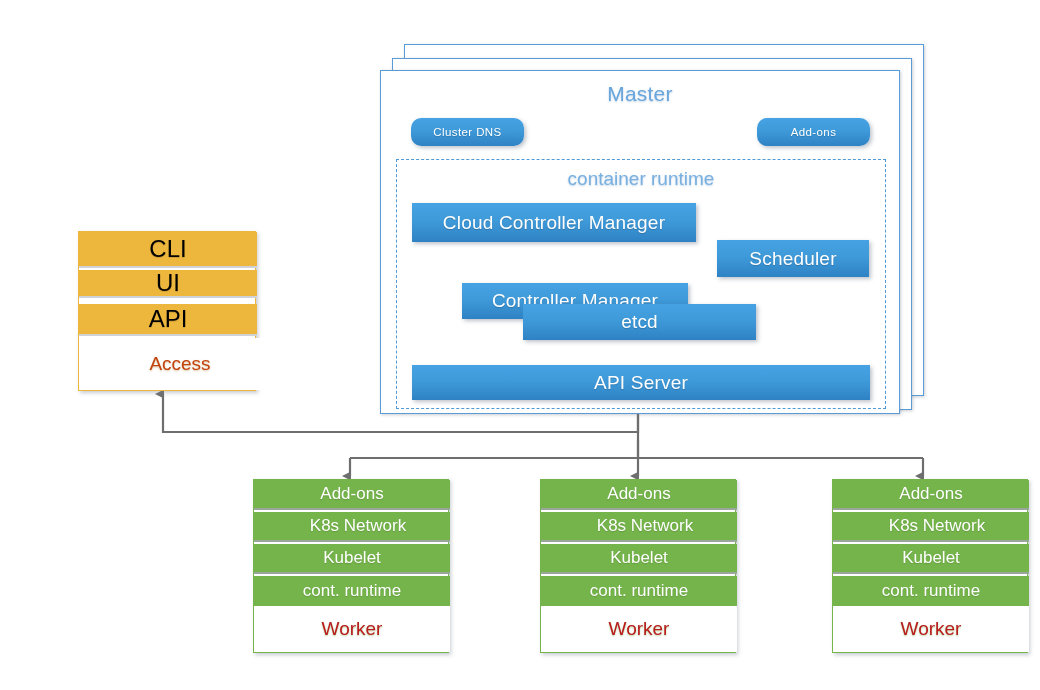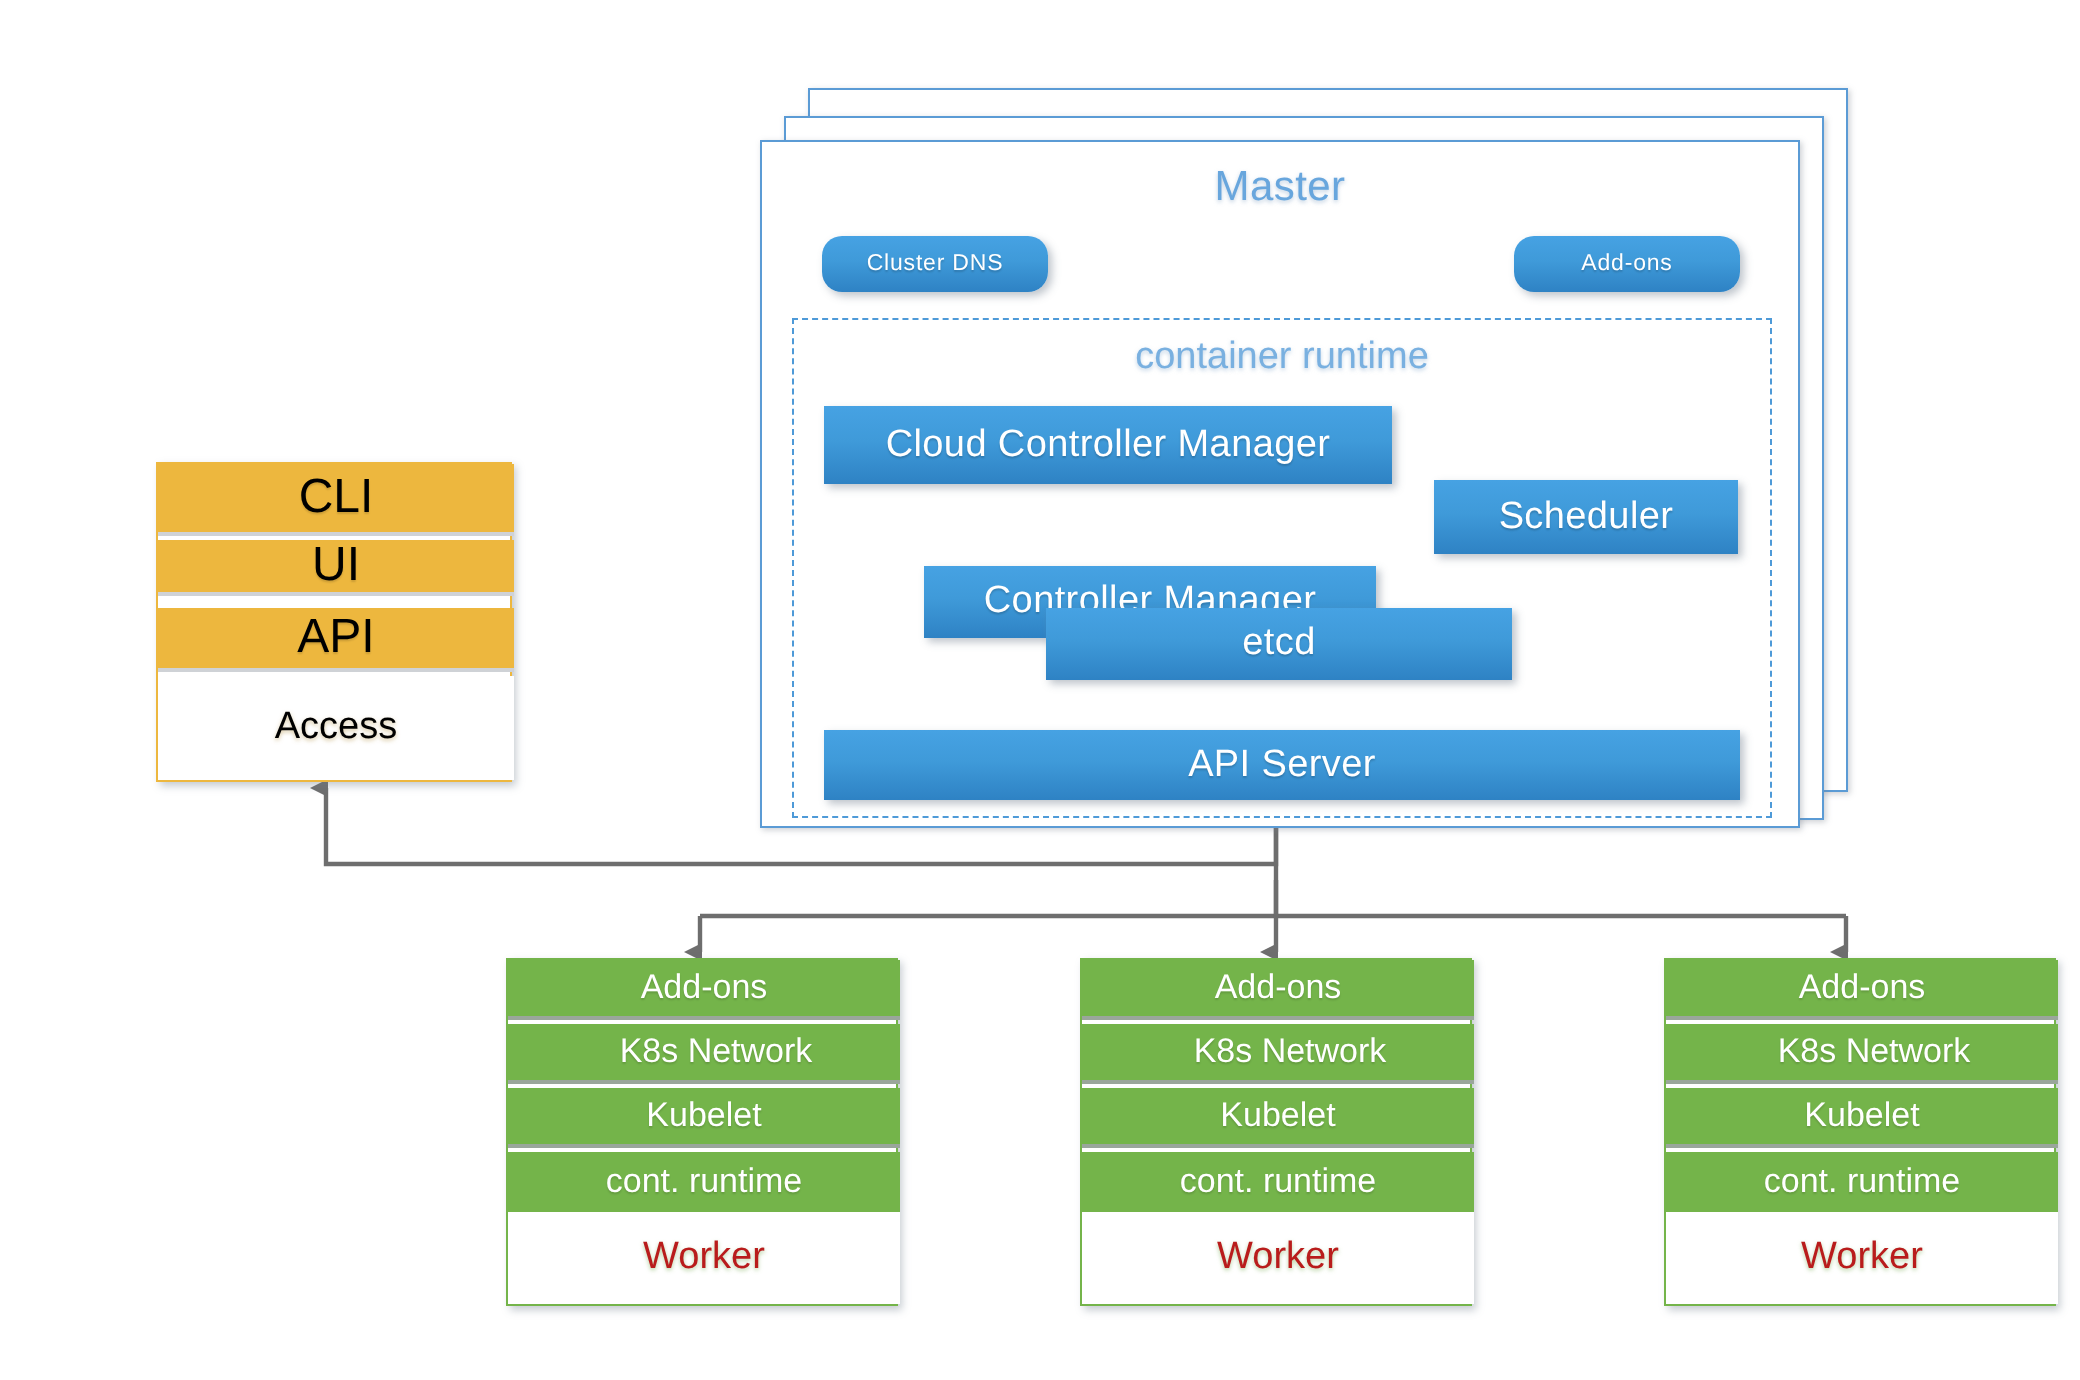--- a/index.html
+++ b/index.html
@@ -95,24 +95,24 @@
     color:#000000;
     font-size:24px;
     background:#EDB73E;
     border-bottom:2px solid #cfd2d6;
     text-shadow:0 1px 1px rgba(0,0,0,.14);
   }
   .access-r1{top:0px;height:36px;}
   .access-r2{top:38px;height:28px;}
   .access-r3{top:72px;height:32px;text-align:right;}
   .access-label{
-    position:absolute;left:0;top:106px;width:178px;height:52px;
-    display:flex;align-items:center;justify-content:center;
-    background:#ffffff;
-    color:#000000;
+    position:absolute;left:12px;top:106px;width:178px;height:52px;
+    display:flex;align-items:center;justify-content:center;
+    background:#ffffff;
+    color:#c2410c;
     font-size:19px;
     text-shadow:0 1px 2px rgba(200,175,120,.7);
   }
 
   
   .worker{
     position:absolute;top:479px;width:196px;height:174px;
     box-sizing:border-box;
     background:#ffffff;
     border:1px solid #74B44A;

